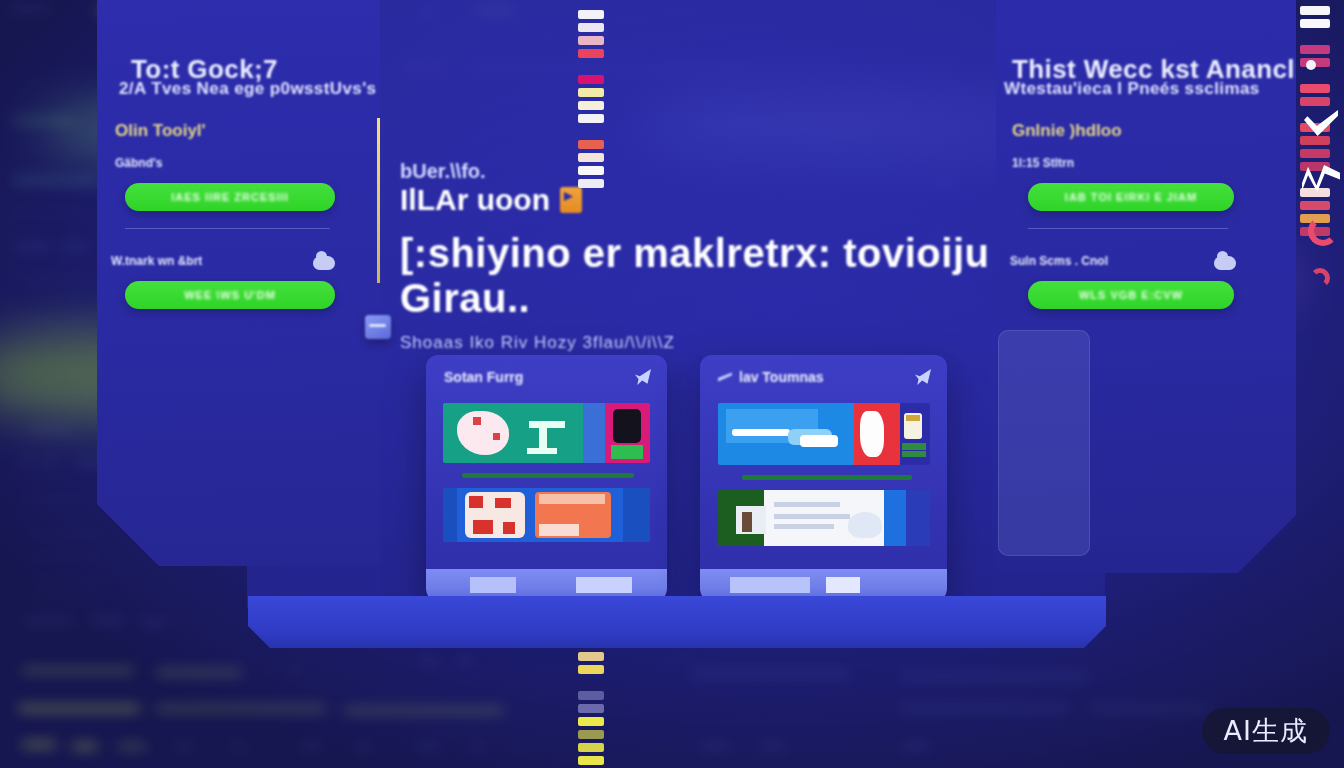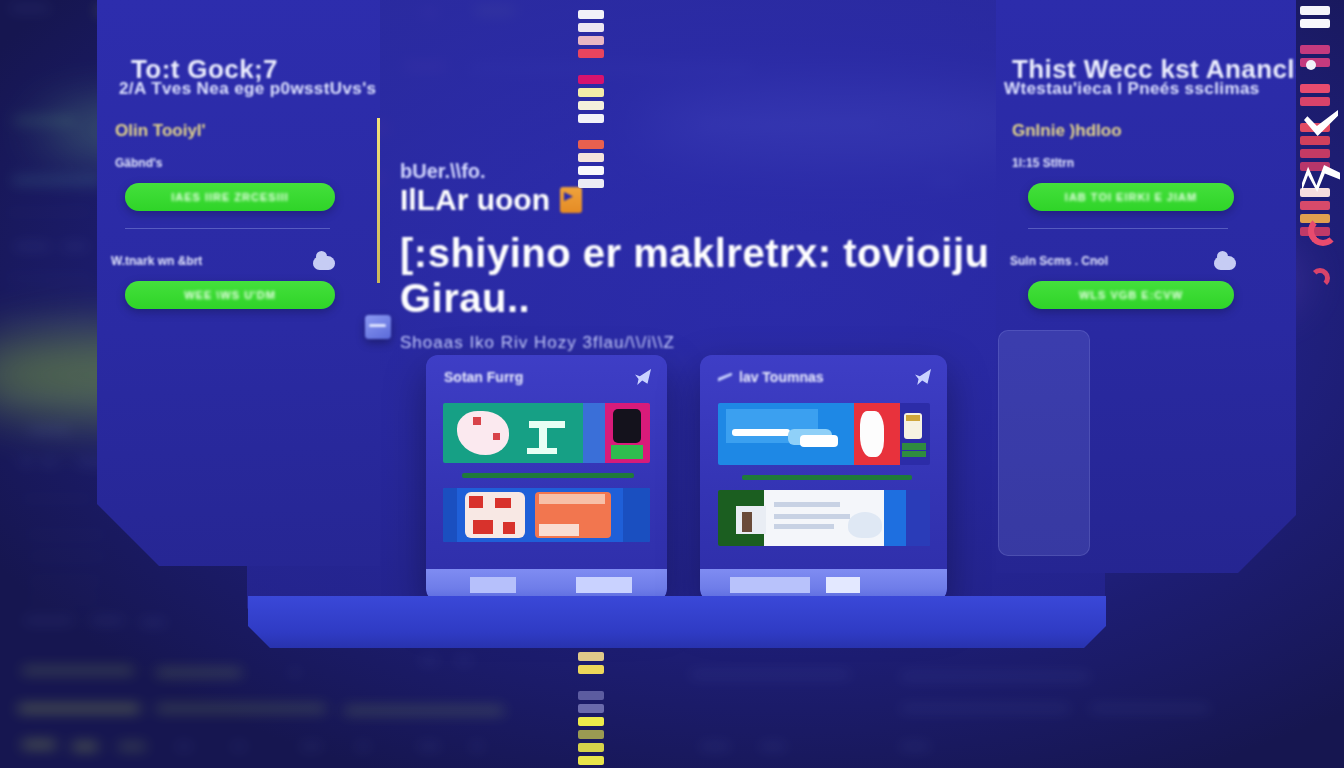--- a/index.html
+++ b/index.html
@@ -474,14 +474,17 @@
       <div class="tick" style="background: rgb(224, 160, 80); width: 30px;"></div>
       <div class="tick" style="background: rgb(192, 58, 104); width: 30px;"></div>
     </div>
 
   <div class="edge-shape" style="left:1306px;top:60px;width:10px;height:10px;background:#f2f2f8;border-radius:50%;"></div>
   <div class="edge-shape check-mark" style="left:1304px;top:110px;"></div>
   <div class="edge-shape squiggle" style="left:1302px;top:162px;"></div>
   <div class="edge-shape c-arc" style="left:1308px;top:216px;"></div>
   <div class="edge-shape" style="left:1310px;top:268px;width:20px;height:20px;border:5px solid #d8436a;border-radius:50%;border-left-color:transparent;border-bottom-color:transparent;"></div>
 
+  <div id="watermark">
+    <span>AI生成</span>
+  </div>
 
 </div>
 
 </body></html>

